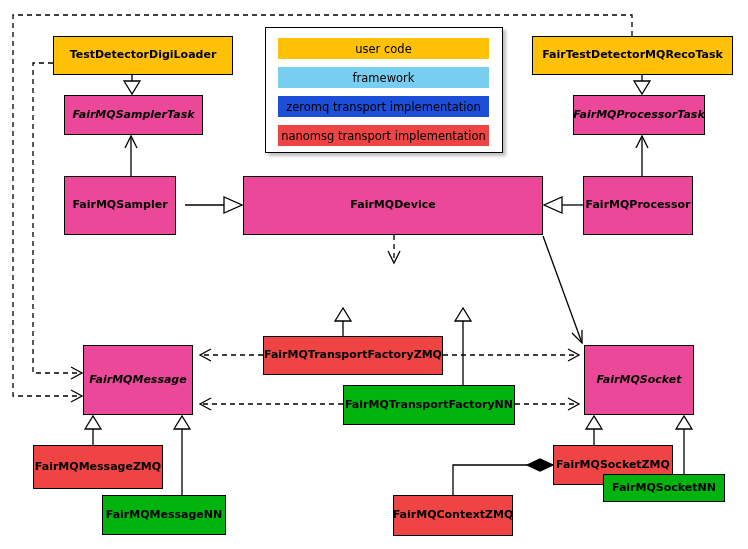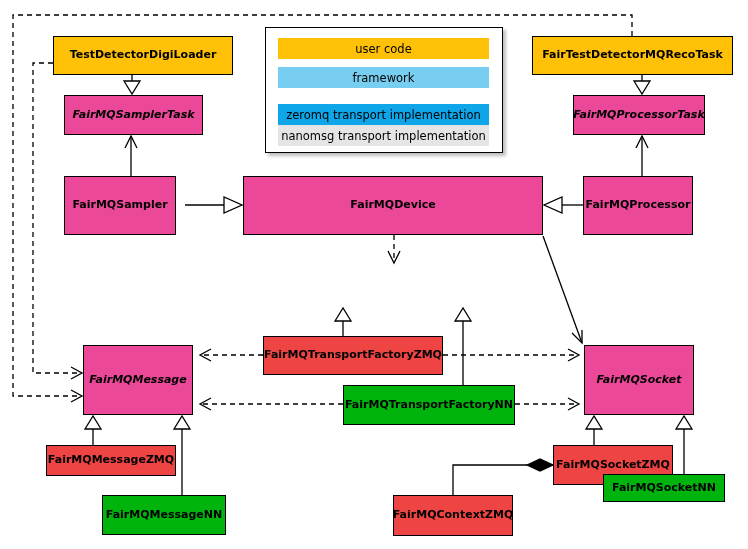--- a/index.html
+++ b/index.html
@@ -164,30 +164,30 @@
 
 
   <div class="node zmq" style="left:263px;top:336px;width:180px;height:39px">FairMQTransportFactoryZMQ</div>
 
   <div class="node nn" style="left:343px;top:385px;width:172px;height:40px">FairMQTransportFactoryNN</div>
 
   <div class="node framework abstract" style="left:83px;top:345px;width:110px;height:70px">FairMQMessage</div>
 
   <div class="node framework abstract" style="left:584px;top:345px;width:110px;height:70px">FairMQSocket</div>
 
-  <div class="node zmq" style="left:46px;top:445px;width:130px;height:31px">FairMQMessageZMQ</div>
+  <div class="node zmq" style="left:33px;top:445px;width:130px;height:44px">FairMQMessageZMQ</div>
 
   <div class="node nn" style="left:102px;top:495px;width:124px;height:40px">FairMQMessageNN</div>
 
   <div class="node zmq" style="left:393px;top:495px;width:120px;height:41px">FairMQContextZMQ</div>
 
   <div class="node zmq" style="left:553px;top:445px;width:120px;height:40px">FairMQSocketZMQ</div>
 
   <div class="node nn" style="left:603px;top:474px;width:122px;height:28px">FairMQSocketNN</div>
 
   <div id="legend">
     <div class="legend-bar" style="top:10px;background:#FFC107">user code</div>
     <div class="legend-bar" style="top:39px;background:#77CEF0">framework</div>
-    <div class="legend-bar" style="top:76px;background:#0ea5e9">zeromq transport implementation</div>
-    <div class="legend-bar" style="top:97px;background:#e5e5e5">nanomsg transport implementation</div>
+    <div class="legend-bar" style="top:68px;background:#1d4ed8">zeromq transport implementation</div>
+    <div class="legend-bar" style="top:97px;background:#ef4444">nanomsg transport implementation</div>
   </div>
 
 </div>
 
 </body></html>

